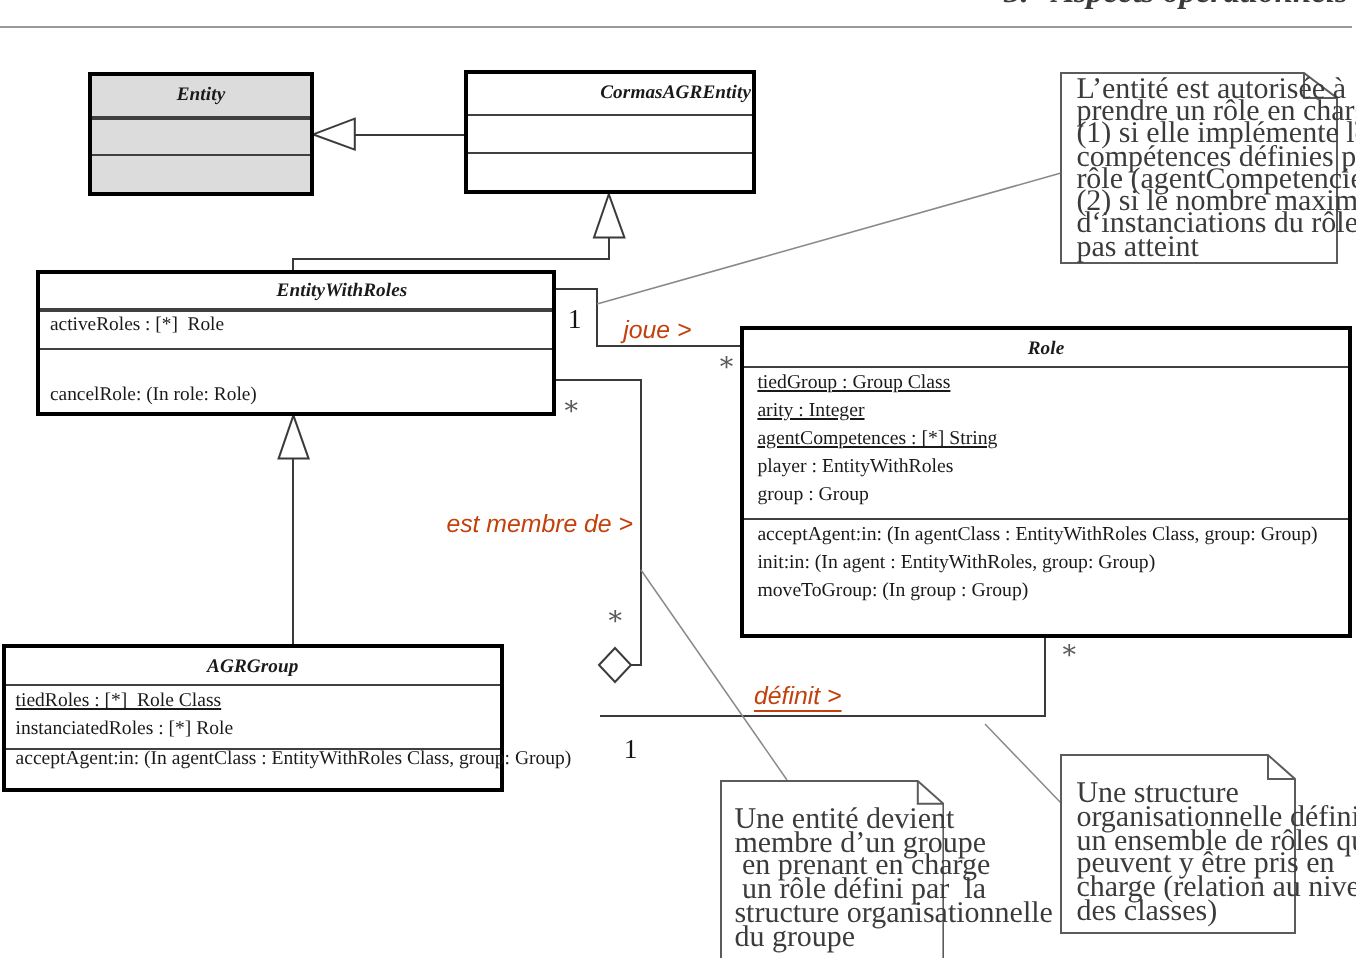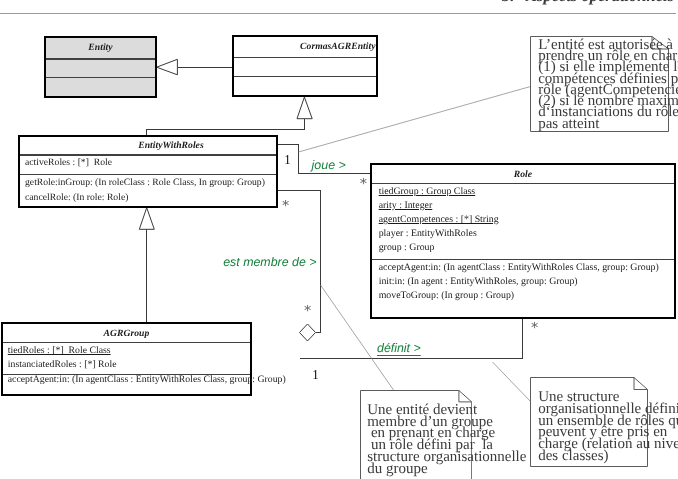--- a/index.html
+++ b/index.html
@@ -23,21 +23,21 @@
               font-weight:bold;font-size:9.6px;line-height:11px;letter-spacing:0.05px;}
   .cls .sep{position:absolute;left:0;right:0;height:1.4px;background:#404040;}
   .cls .cmp{position:absolute;font-size:9.85px;line-height:11px;white-space:pre;}
   #ewr .cmp{font-size:9.69px;}
   #agr .cmp{font-size:9.78px;}
   .cls .cmp.u{text-decoration:underline;text-underline-offset:1.2px;
               text-decoration-thickness:0.7px;}
 
   
   .alabel{position:absolute;font-family:"Liberation Sans",sans-serif;font-style:italic;
-          font-size:12.4px;line-height:1;white-space:nowrap;color:#15803d;}
+          font-size:12.4px;line-height:1;white-space:nowrap;color:#c2410c;}
   .alabel.u{text-decoration:underline;text-underline-offset:2.5px;
             text-decoration-thickness:1px;}
   .mult{position:absolute;font-size:13.7px;line-height:13.7px;color:#151515;white-space:nowrap;}
   .mstar{position:absolute;font-family:"DejaVu Serif",serif;font-size:13.5px;
          line-height:10px;color:#5a5a5a;white-space:nowrap;}
 
   
   .note{position:absolute;}
   .note .ntext{position:absolute;font-size:15px;color:#3b3b3b;white-space:pre;}
 </style>
@@ -87,21 +87,20 @@
     <div class="sep" style="top:20px;"></div>
     <div class="sep" style="top:39.3px;"></div>
     <div class="cname" style="top:4px;text-align:right;">CormasAGREntity</div>
   </div>
 
   <div class="cls" id="ewr" style="left:18px;top:134.7px;width:260px;height:73.1px;">
     <div class="sep" style="top:17.8px;"></div>
     <div class="sep" style="top:37.4px;"></div>
     <div class="cname" style="top:3.4px;margin-left:46px;">EntityWithRoles</div>
     <div class="cmp" style="left:5px;top:20.7px;">activeRoles : [*]  Role</div>
-    <div class="cmp" style="left:5px;top:40.7px;">getRole:inGroup: (In roleClass : Role Class, In group: Group)</div>
     <div class="cmp" style="left:5px;top:54.9px;">cancelRole: (In role: Role)</div>
   </div>
 
   <div class="cls" style="left:370.3px;top:163px;width:305.4px;height:156px;">
     <div class="sep" style="top:17.7px;"></div>
     <div class="sep" style="top:93.9px;"></div>
     <div class="cname" style="top:4.2px;">Role</div>
     <div class="cmp u" style="left:6.4px;top:20.7px;">tiedGroup : Group Class</div>
     <div class="cmp u" style="left:6.4px;top:34.8px;">arity : Integer</div>
     <div class="cmp u" style="left:6.4px;top:48.9px;">agentCompetences : [*] String</div>

